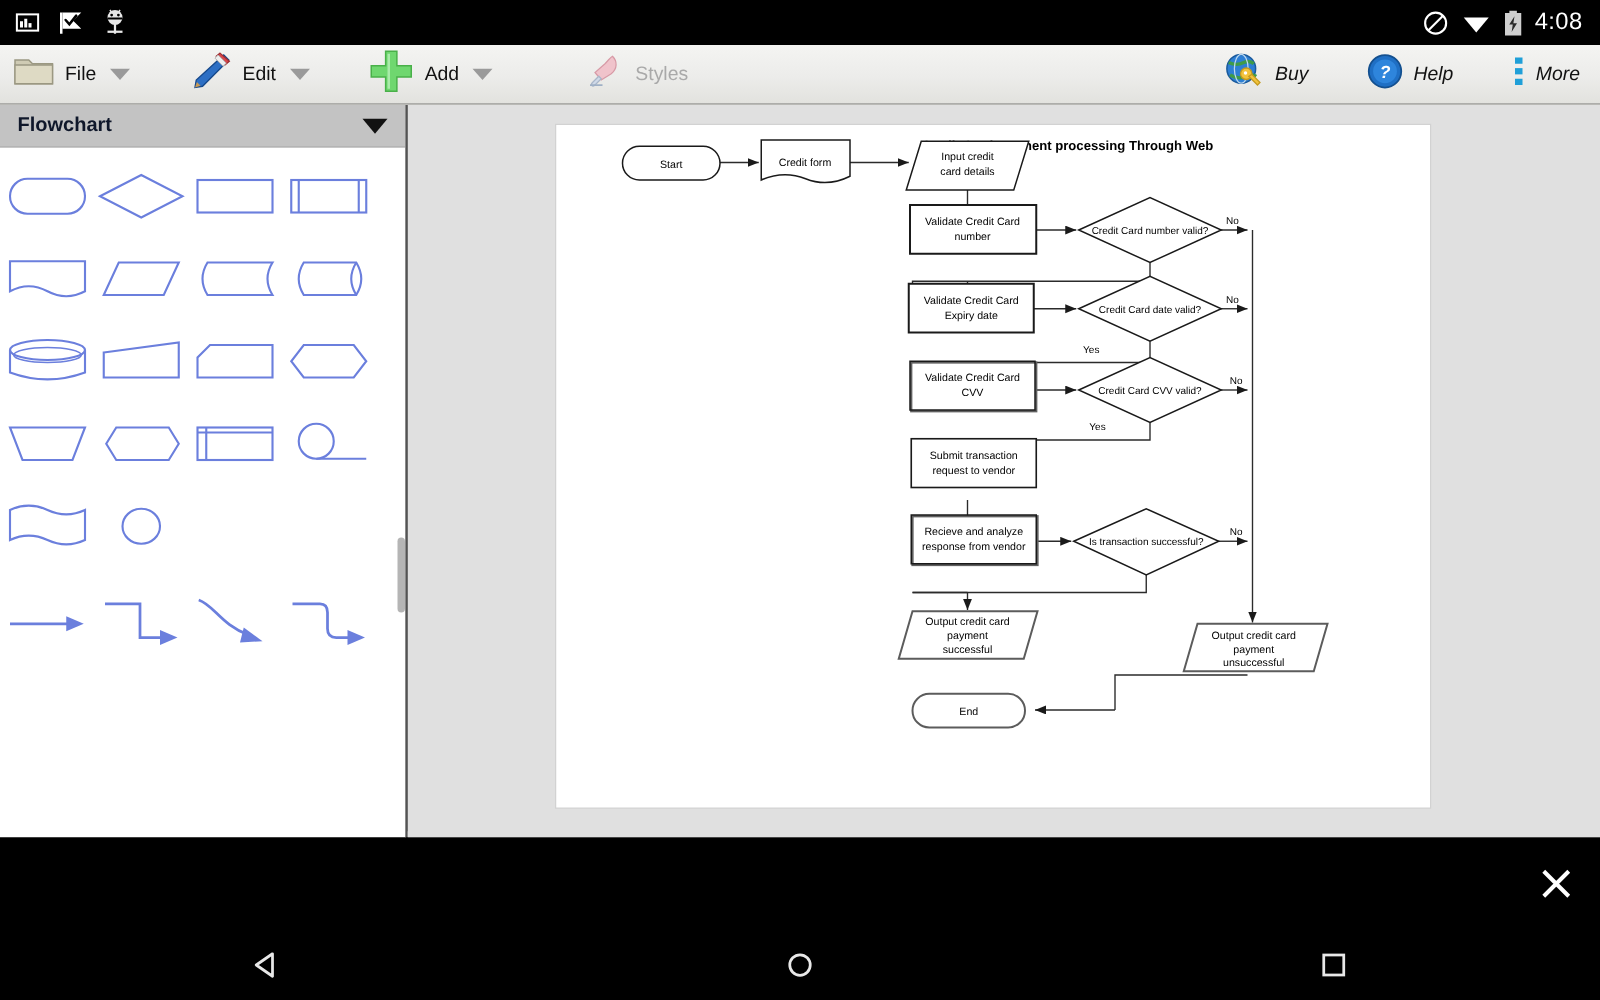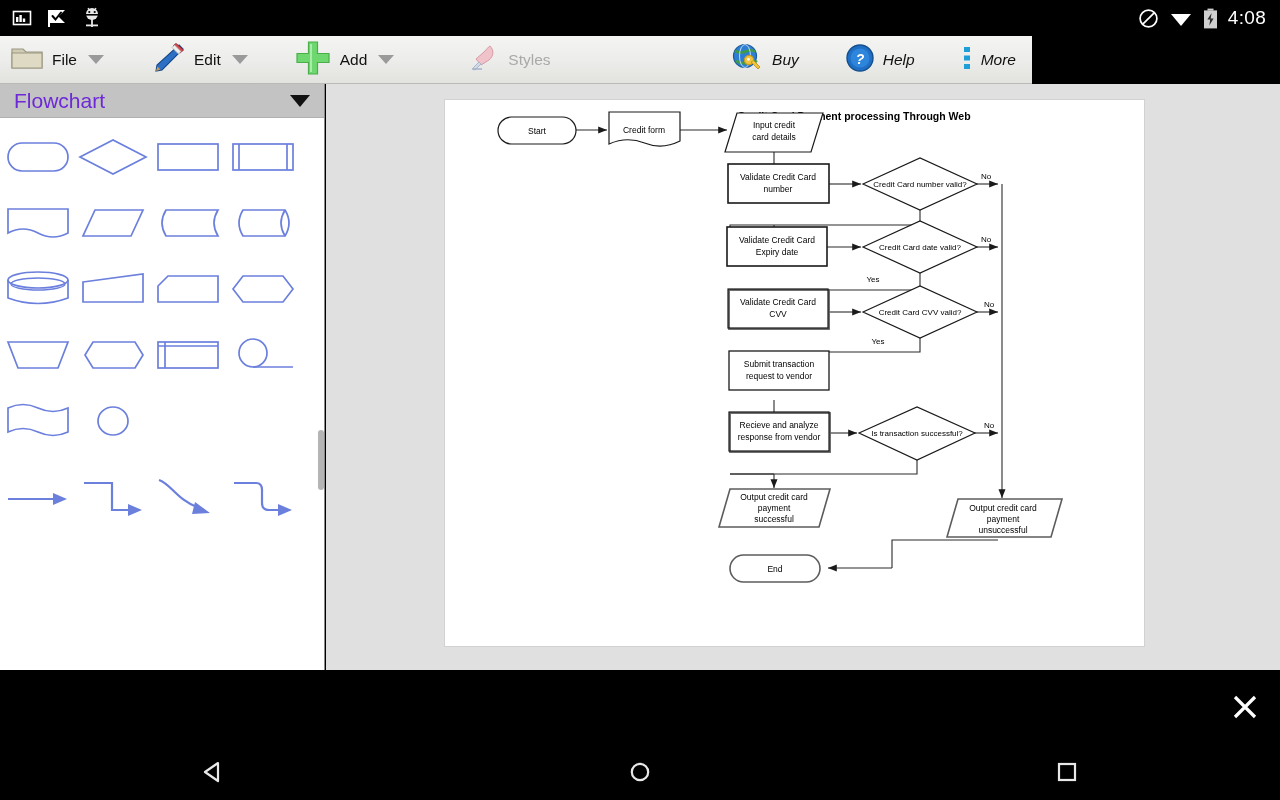--- a/index.html
+++ b/index.html
@@ -11,21 +11,21 @@
     position:absolute; left:0; top:0; width:1280px; height:36px;
     background:#000; color:#fff; display:flex; align-items:center;
   }
   #status-left{ display:flex; align-items:center; gap:14px; padding-left:12px; }
   #status-right{ margin-left:auto; display:flex; align-items:center; gap:10px; padding-right:14px; }
   #status-clock{ font-size:19px; color:#fff; letter-spacing:.3px; }
   .sicon{ display:inline-block; line-height:0; }
 
   
   #toolbar{
-    position:absolute; left:0; top:36px; width:1032px; height:48px;
+    position:absolute; left:0; top:36px; width:1280px; height:48px;
     background:linear-gradient(to bottom,#f4f4f2 0%,#ececea 55%,#e2e2de 100%);
     border-bottom:1px solid #b9b9b5;
     display:flex; align-items:center;
   }
   .tb-item{
     display:flex; align-items:center; height:48px; padding:0 10px; gap:8px;
     cursor:pointer; user-select:none;
   }
   .tb-label{ font-size:15.5px; color:#111; white-space:nowrap; }
   .tb-item.disabled .tb-label{ color:#a9a9a9; }
@@ -39,21 +39,21 @@
 
   
   #sidebar{
     position:absolute; left:0; top:84px; width:325px; height:586px;
     background:#fff; border-right:1px solid #8a8a8a; overflow:hidden;
   }
   .panel-head{
     height:34px; background:#c3c3c3; border-bottom:1px solid #b0b0b0;
     display:flex; align-items:center; padding:0 14px;
   }
-  .panel-head .ph-title{ font-size:21px; font-weight:normal; color:#6d28d9; }
+  .panel-head .ph-title{ font-size:16px; font-weight:bold; color:#0f172a; }
   .panel-head .ph-caret{
     margin-left:auto; width:0;height:0;
     border-left:10px solid transparent;border-right:10px solid transparent;border-top:12px solid #111;
   }
   .shape-grid{ display:flex; flex-wrap:wrap; padding:6px 0 0 0; }
   .shape-cell{
     width:75px; height:66px; display:flex; align-items:center; justify-content:center;
     cursor:pointer;
   }
   .shape-cell svg{ display:block; }

